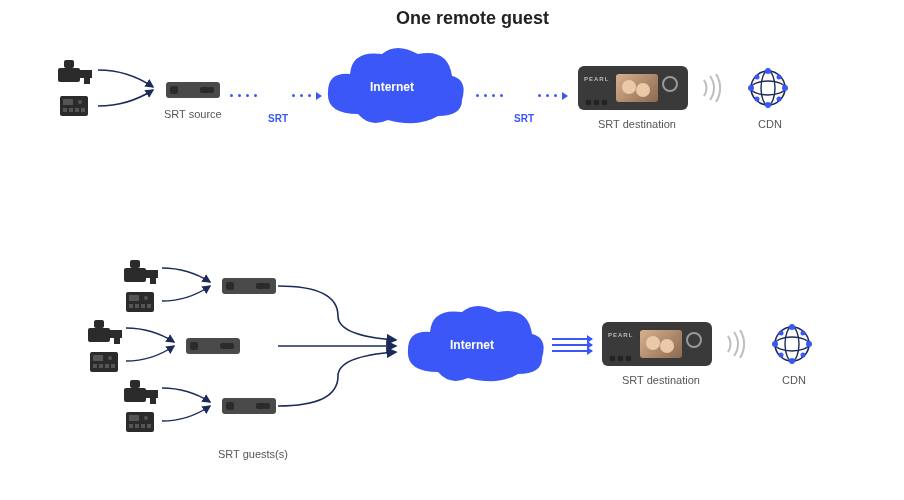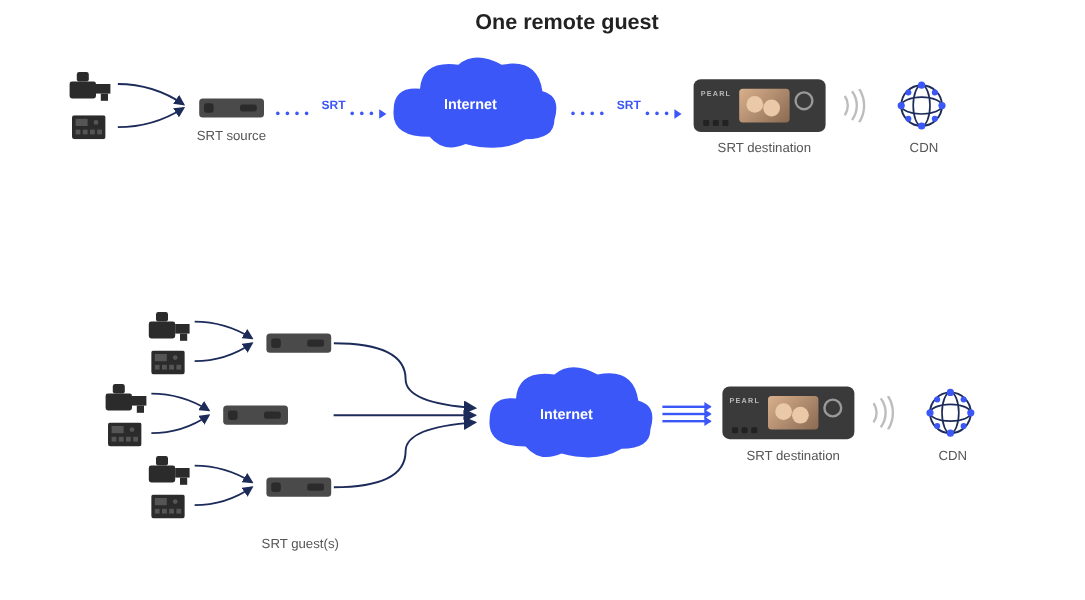--- a/index.html
+++ b/index.html
@@ -1,19 +1,19 @@
 <!DOCTYPE html>
 <html><head>
 <meta charset="utf-8">
 <style>
   html,body{margin:0;padding:0;width:904px;height:500px;background:#fff;font-family:Arial,Helvetica,sans-serif;color:#222;}
   .stage{position:relative;width:904px;height:436px;padding-left:41px;}
   .title{position:absolute;font-weight:700;font-size:18px;left:50%;transform:translateX(-50%);text-align:center;white-space:nowrap;}
   .caption{position:absolute;font-size:11px;color:#555;text-align:left;white-space:nowrap;}
-  .link-label{position:absolute;font-size:10px;color:#3b57f7;font-weight:600;white-space:nowrap;}
+  .link-label{position:absolute;font-size:10px;color:#3b57f7;font-weight:600;white-space:nowrap;margin-top:30px;}
   .cloud-label{position:absolute;font-size:12px;color:#fff;font-weight:700;white-space:nowrap;}
   
   .camera{position:absolute;width:40px;height:28px;}
   .camera svg{width:100%;height:100%;}
   .panel{position:absolute;width:28px;height:20px;}
   .panel svg{width:100%;height:100%;}
   .encoder{position:absolute;width:54px;height:16px;background:#4a4a4a;border-radius:3px;}
   .encoder::before{content:"";position:absolute;left:4px;top:4px;width:8px;height:8px;background:#2b2b2b;border-radius:2px;}
   .encoder::after{content:"";position:absolute;right:6px;top:5px;width:14px;height:6px;background:#2b2b2b;border-radius:2px;}
   .cloud{position:absolute;}
@@ -200,21 +200,21 @@
         <rect x="9" y="12" width="4" height="4" fill="#555"></rect>
         <rect x="15" y="12" width="4" height="4" fill="#555"></rect>
         <rect x="21" y="12" width="4" height="4" fill="#555"></rect>
       </svg></div>
   <svg class="flow" style="left:162px;top:380px;width:60px;height:54px;">
       <path d="M0 8 Q26 8 48 22" stroke="#1c2b5a" stroke-width="1.5" fill="none" marker-end="url(#ah2)"></path>
       <path d="M0 41 Q26 41 48 26" stroke="#1c2b5a" stroke-width="1.5" fill="none" marker-end="url(#ah2)"></path>
     </svg>
   <div class="encoder" style="left:222px;top:398px;"></div>
 
-  <div class="caption" style="left:218px;top:448px;">SRT guest(s)</div>
+  <div class="caption" style="left:218px;top:448px;">SRT guests(s)</div>
 
   <svg class="flow" style="left:278px;top:278px;width:130px;height:140px;">
     <defs>
         <marker id="ah3" markerWidth="7" markerHeight="7" refX="6" refY="3.5" orient="auto">
           <path d="M0 0 L7 3.5 L0 7 z" fill="#1c2b5a"></path>
         </marker>
       </defs>
     <path d="M0 8 Q60 8 60 38 Q60 58 118 62" stroke="#1c2b5a" stroke-width="1.6" fill="none" marker-end="url(#ah3)"></path>
     <path d="M-36 68 L118 68" stroke="#1c2b5a" stroke-width="1.6" fill="none" marker-end="url(#ah3)"></path>
     <path d="M0 128 Q60 128 60 98 Q60 78 118 74" stroke="#1c2b5a" stroke-width="1.6" fill="none" marker-end="url(#ah3)"></path>

